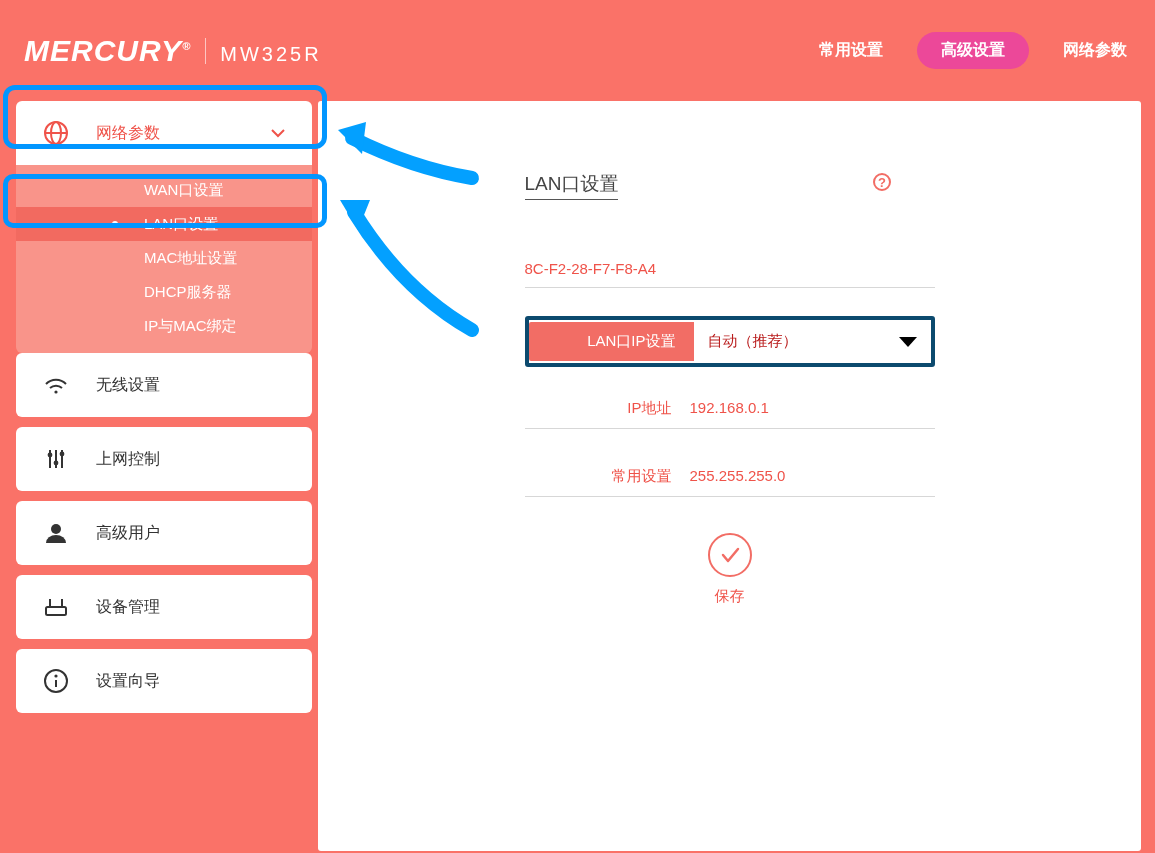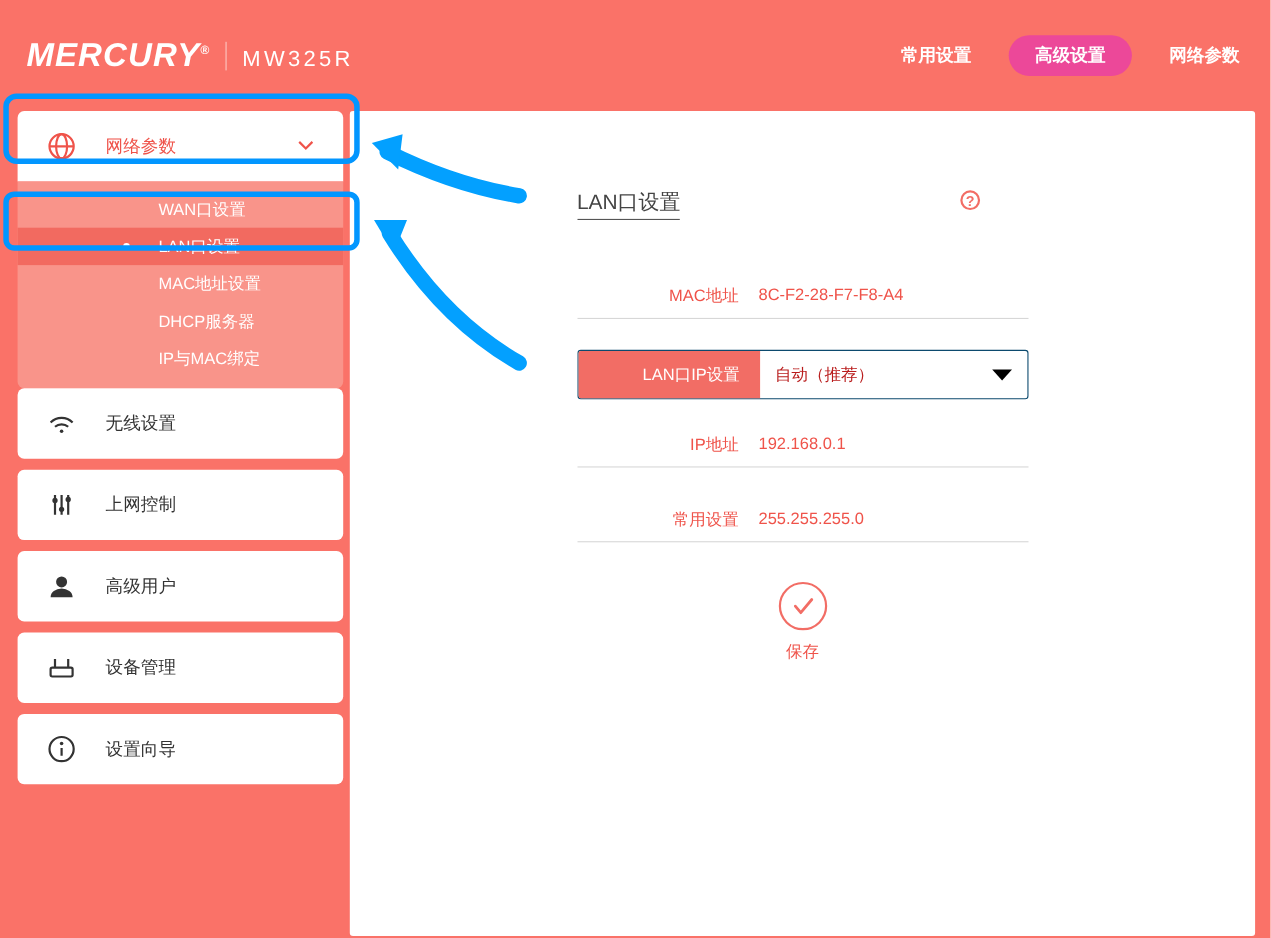--- a/index.html
+++ b/index.html
@@ -38,21 +38,21 @@
   .arrow{position:absolute;z-index:6;pointer-events:none;}
   .arrow svg{display:block;}
   
   .panel{width:410px;margin:0 auto;}
   .panel-title{font-size:19px;color:#444;border-bottom:1px solid #555;display:inline-block;padding-bottom:2px;margin-bottom:50px;}
   .help{position:absolute;right:250px;top:72px;width:18px;height:18px;border:2px solid #f26d65;color:#f26d65;border-radius:50%;display:flex;align-items:center;justify-content:center;font-size:13px;font-weight:700;cursor:pointer;}
   .row{display:flex;align-items:stretch;margin-bottom:28px;border-bottom:1px solid #d7d7d7;}
   .row.noline{border-bottom:none;margin-bottom:10px;}
   .row .k{width:165px;text-align:right;color:#ef534a;font-size:15px;padding:10px 18px 10px 0;}
   .row .v{flex:1;color:#ef534a;font-size:15px;padding:10px 0;}
-  .row.boxed{border:1px solid #0c4a6e;border-radius:3px;margin-bottom:22px;}
+  .row.boxed{border:4px solid #0c4a6e;border-radius:3px;margin-bottom:22px;align-items:center;}
   .row.boxed .k{background:#f26d65;color:#fff;display:flex;align-items:center;justify-content:flex-end;padding-right:18px;border-radius:2px 0 0 2px;}
   .row.boxed .v{color:#b91c1c;padding:12px 14px;display:flex;align-items:center;justify-content:space-between;}
   .row.boxed .v .caret{border-left:9px solid transparent;border-right:9px solid transparent;border-top:10px solid #000;}
   .save-wrap{text-align:center;margin-top:36px;}
   .save-circle{width:44px;height:44px;border:2px solid #f26d65;border-radius:50%;display:inline-flex;align-items:center;justify-content:center;margin-bottom:10px;cursor:pointer;}
   .save-label{color:#ef534a;font-size:15px;}
   
   .ico{stroke:#333;stroke-width:2;fill:none;}
   .ico.red{stroke:#ef534a;}
 </style>
@@ -188,21 +188,20 @@
     </div>
 
   </div>
 
   <div class="content">
     <div class="help">?</div>
     <div class="panel">
       <div class="panel-title">LAN口设置</div>
 
       <div class="row">
-        <div class="k">MAC地址</div>
         <div class="v">8C-F2-28-F7-F8-A4</div>
       </div>
 
       <div class="row boxed noline">
         <div class="k">LAN口IP设置</div>
         <div class="v">
           <span>自动（推荐）</span>
           <span class="caret"></span>
         </div>
       </div>

